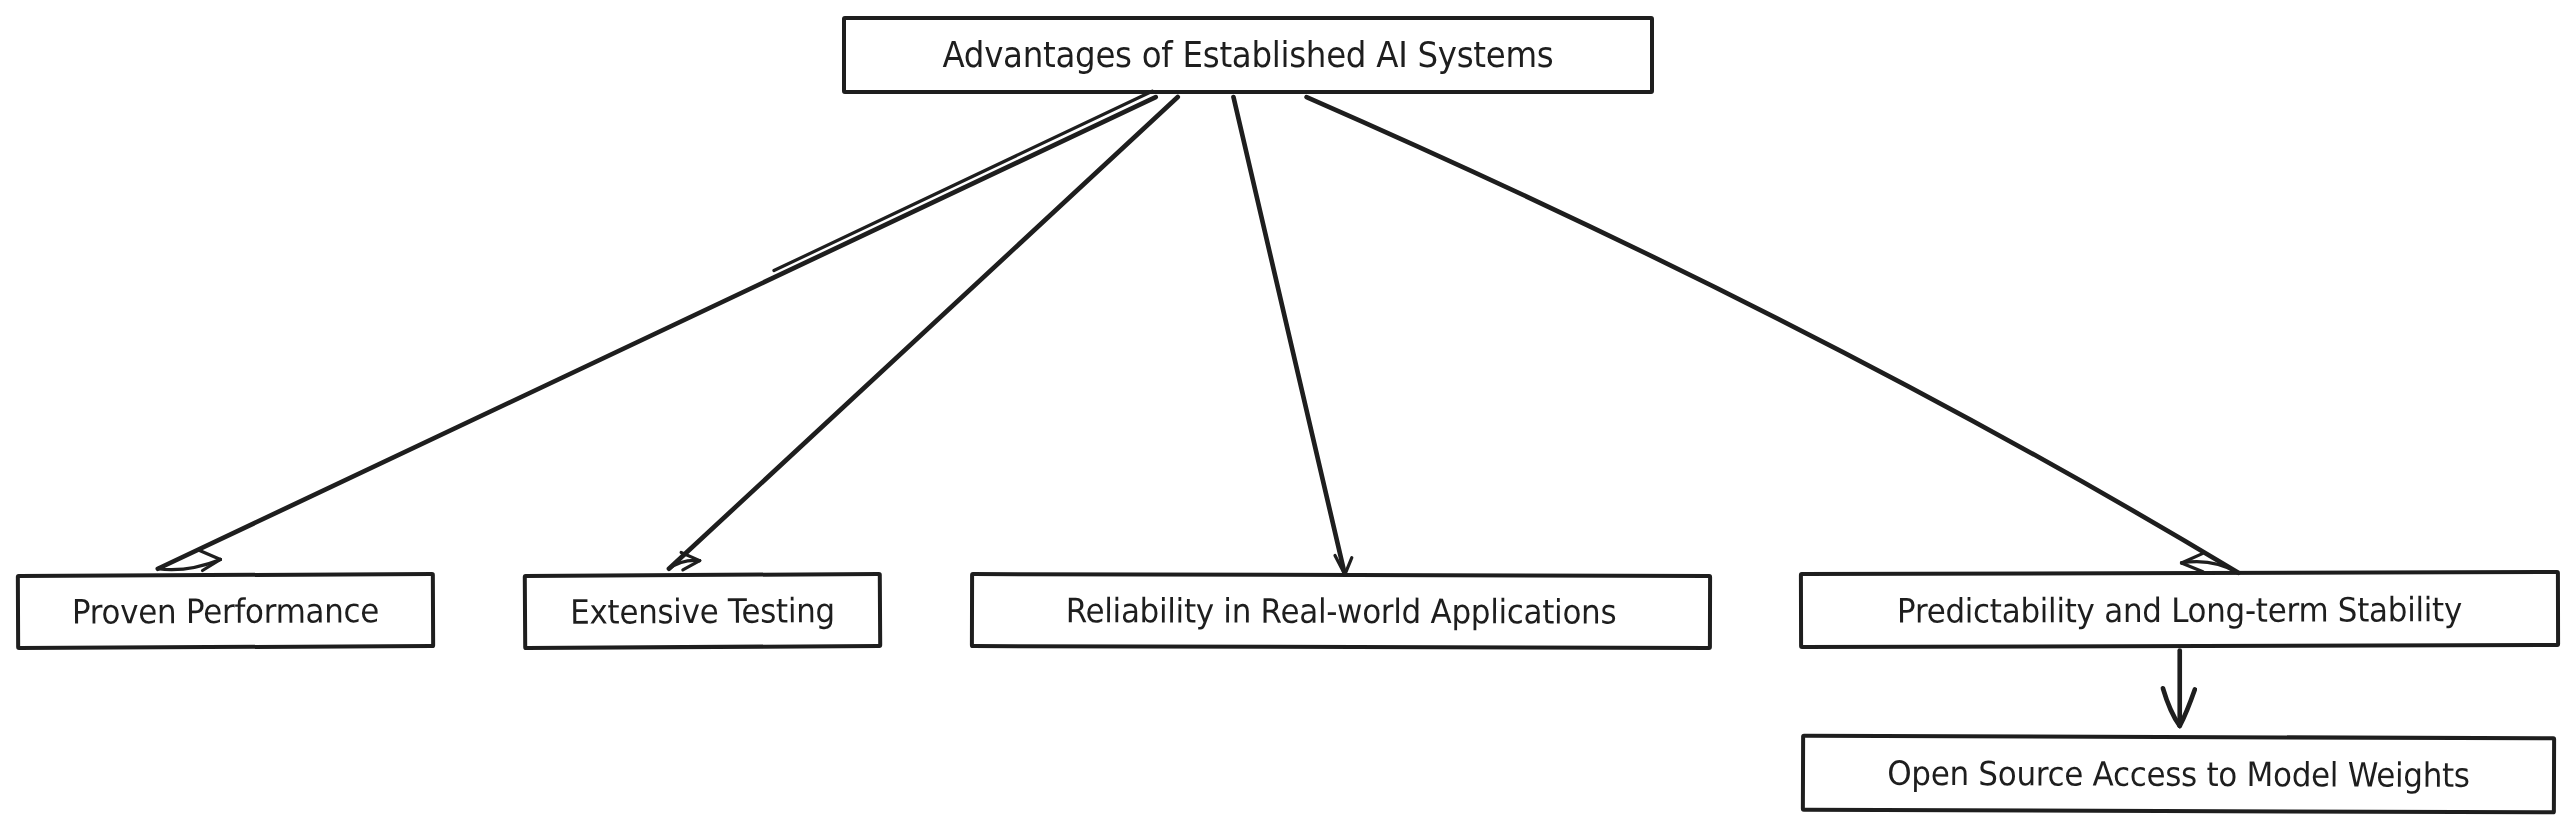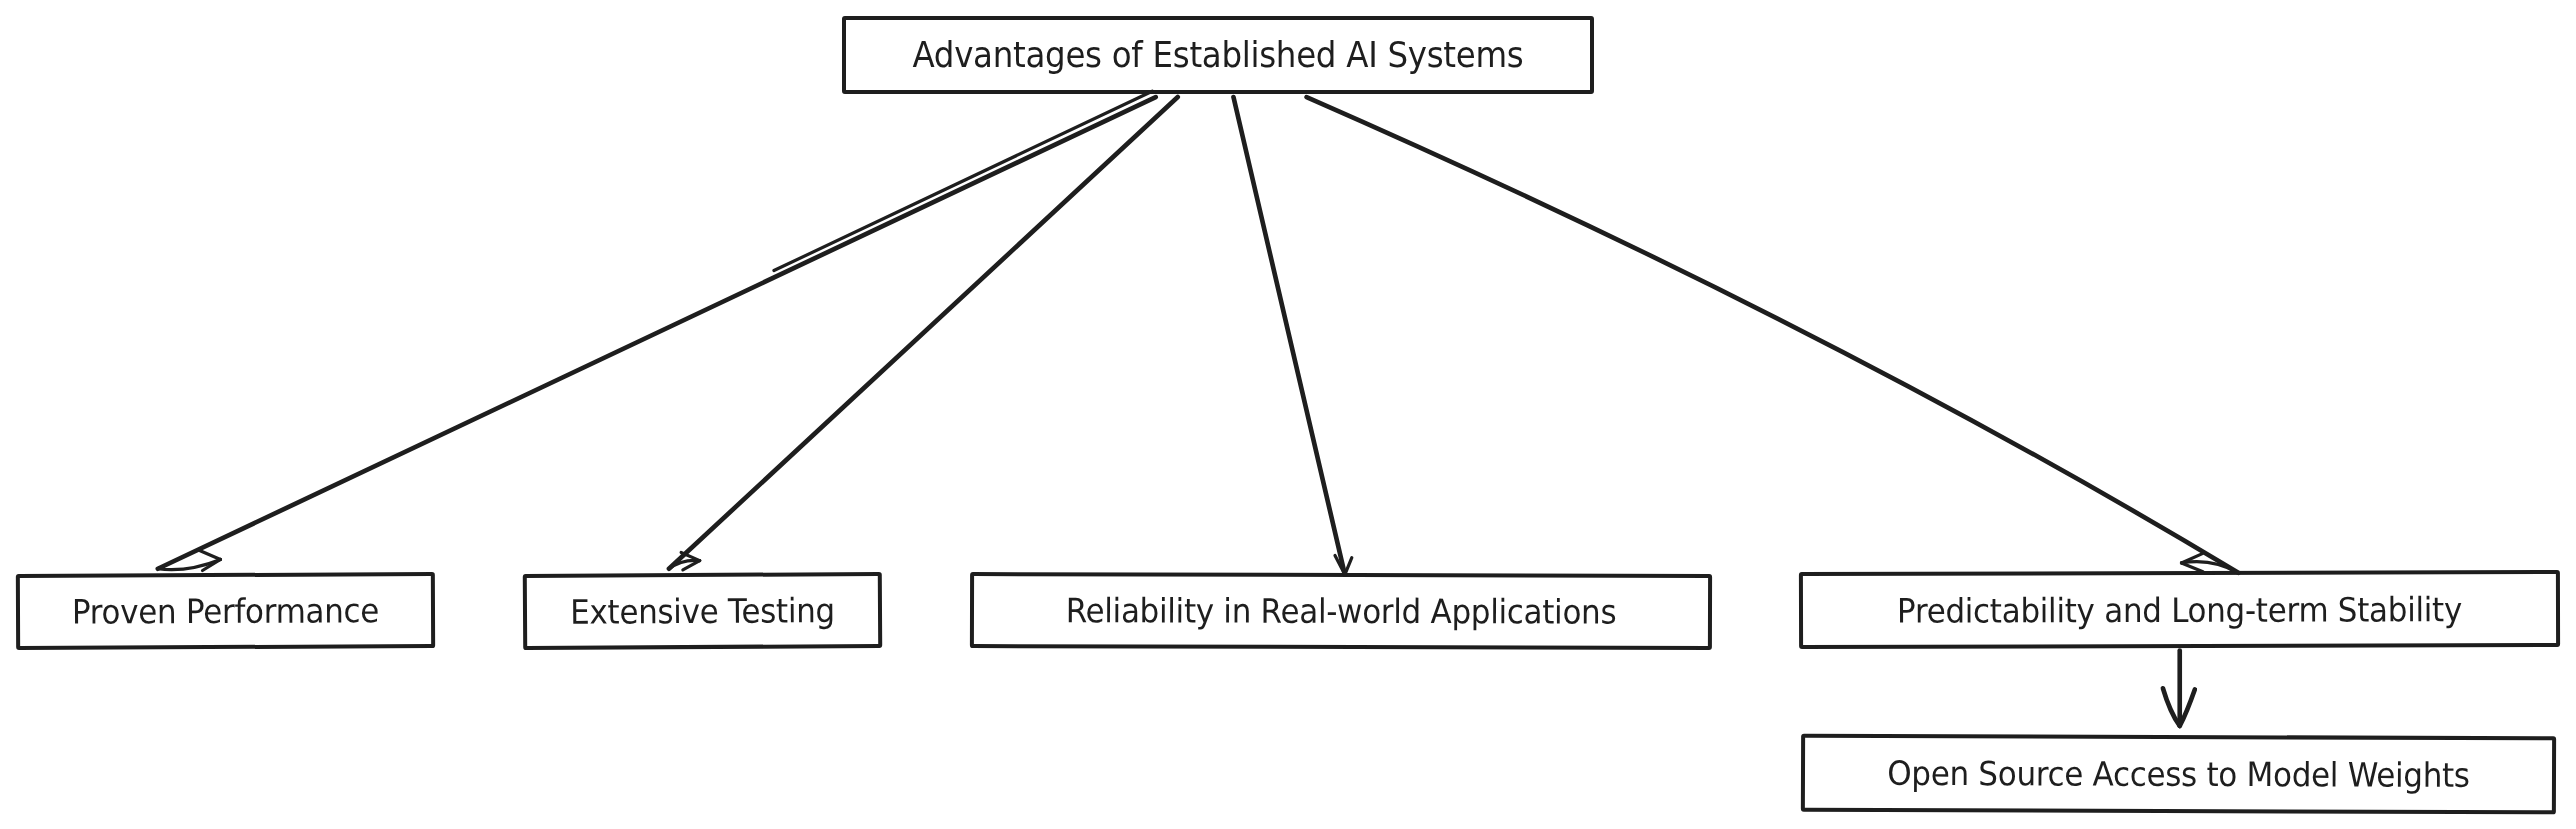--- a/index.html
+++ b/index.html
@@ -47,21 +47,21 @@
     justify-content: center;
     white-space: nowrap;
     z-index: 1;
     font-size: 31px;
     letter-spacing: -0.3px;
   }
   .node .label {
     display: block;
     transform: scaleY(1.08);
   }
-  .node-root       { left: 842px; top: 16.2px;   width: 752px; height: 78px; font-size: 32.5px; }
+  .node-root       { left: 842px; top: 16.2px;   width: 812px; height: 78px; font-size: 32.5px; }
   .node-proven     { left: 16.2px;   top: 573px;  width: 419px;  height: 76px; transform: rotate(-0.25deg); }
   .node-extensive  { left: 523px;  top: 573px;  width: 359px;  height: 76px; transform: rotate(-0.35deg); }
   .node-reliability{ left: 970px; top: 573px;  width: 742px; height: 76px; transform: rotate(0.15deg); }
   .node-predict    { left: 1799px; top: 571px;  width: 761px; height: 77px; transform: rotate(-0.15deg); }
   .node-opensource { left: 1801px; top: 735px; width: 755px; height: 78px; transform: rotate(0.2deg); }
 </style>
 </head>
 <body>
 
 <div class="canvas">

